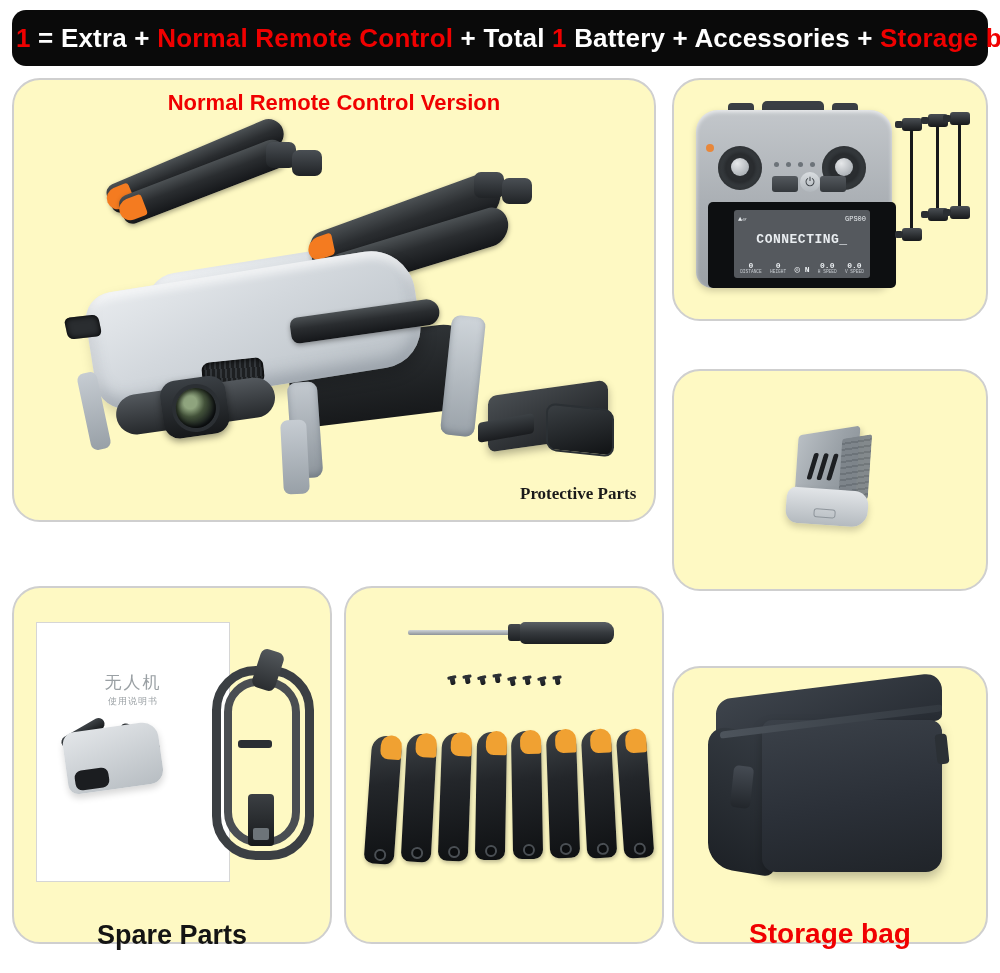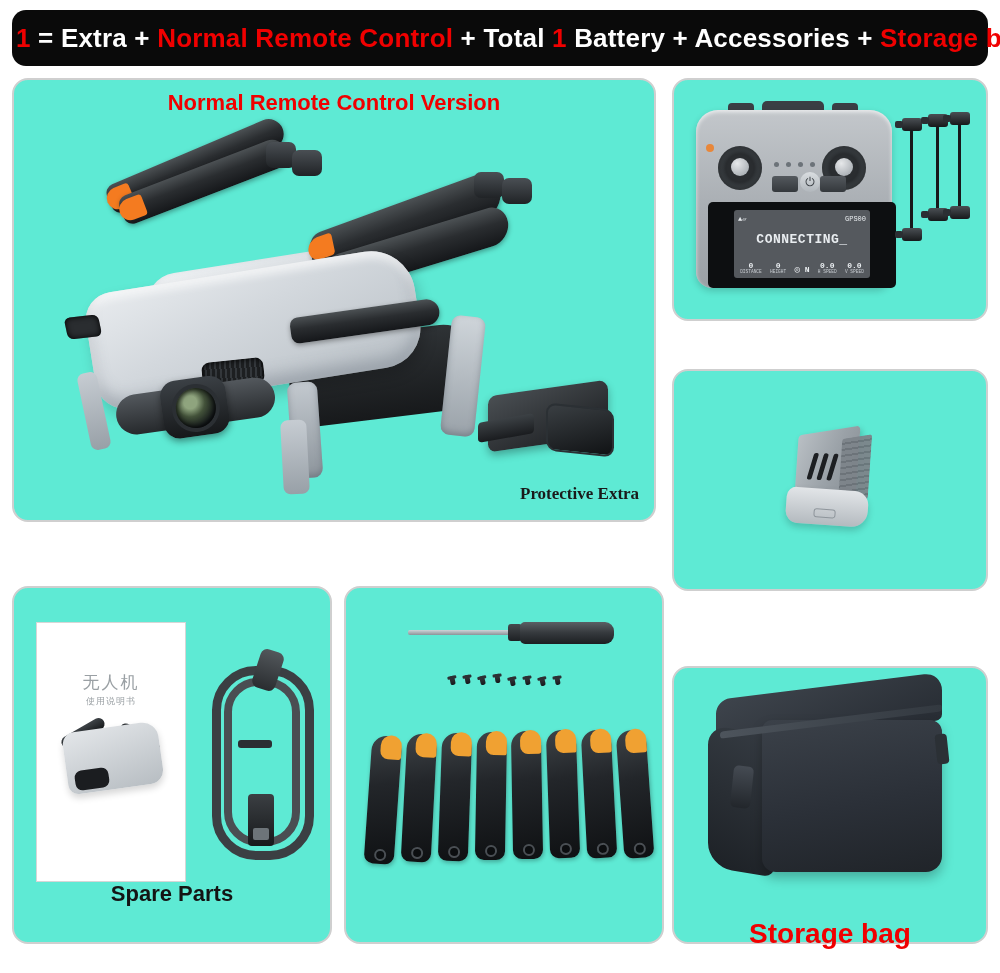--- a/index.html
+++ b/index.html
@@ -17,43 +17,43 @@
     display:flex;align-items:center;justify-content:center;
     white-space:nowrap;
   }
   .banner-text{
     font-size:26px;font-weight:700;color:#ffffff;letter-spacing:.2px;
   }
   .banner-text .hl{color:#f00000;}
 
   
   .panel{
-    position:absolute;background:#5eead4;
-    border:2px solid #cfcfcf;border-radius:16px;
+    position:absolute;background:#fef9c3;
+    border:2px solid #cfcfcf;border-radius:28px;
     box-sizing:border-box;overflow:hidden;
   }
   .caption{
     position:absolute;text-align:center;white-space:nowrap;
     font-weight:700;color:#141414;
   }
   .caption .hl{color:#f00000;}
   .caption.red{color:#f00000;}
 
   
   #panel-drone{left:12px;top:78px;width:644px;height:444px;}
   #panel-remote{left:672px;top:78px;width:316px;height:243px;}
   #panel-battery{left:672px;top:369px;width:316px;height:222px;}
   #panel-spare{left:12px;top:586px;width:320px;height:358px;}
   #panel-prop{left:344px;top:586px;width:320px;height:358px;}
   #panel-bag{left:672px;top:666px;width:316px;height:278px;}
 
   #cap-drone{left:12px;top:530px;width:644px;font-size:28px;}
   #cap-remote{left:672px;top:332px;width:316px;font-size:24px;}
   #cap-battery{left:672px;top:600px;width:316px;font-size:28px;}
-  #cap-spare{left:12px;top:881px;width:320px;font-size:22px;}
+  #cap-spare{left:12px;top:920px;width:320px;font-size:27px;}
   #cap-prop{left:344px;top:920px;width:320px;font-size:27px;}
   #cap-bag{left:672px;top:918px;width:316px;font-size:28px;}
 
   .panel-title{
     position:absolute;left:0;right:0;top:10px;text-align:center;
     font-size:22px;font-weight:700;color:#f00000;
   }
 
   
   .art{position:absolute;}
@@ -263,21 +263,21 @@
     box-shadow:0 4px 7px rgba(0,0,0,.18);
   }
   .bat-base::after{
     content:"";position:absolute;left:28px;top:20px;width:20px;height:7px;
     border:1px solid #8e959b;border-radius:3px;
   }
 
   
   #manual{
     position:absolute;left:22px;top:34px;width:148px;height:258px;
-    background:#fff;border:1px solid #d6d6d6;
+    background:#fff;border:1px solid #d6d6d6;padding-left:44px;
   }
   .man-title{
     position:absolute;left:0;right:0;top:48px;text-align:center;
     font-size:17px;color:#9aa0a4;letter-spacing:2px;
     font-family:"DejaVu Sans",sans-serif;filter:blur(.4px);
   }
   .man-sub{
     position:absolute;left:0;right:0;top:72px;text-align:center;
     font-size:9px;color:#9aa0a4;letter-spacing:1px;
     font-family:"DejaVu Sans",sans-serif;filter:blur(.3px);
@@ -437,21 +437,21 @@
         <div class="d-cam"></div>
         <div class="d-lens"></div>
       </div>
     </div>
 
     <div class="art" id="cover-art">
       <div class="cov-main"></div>
       <div class="cov-tab"></div>
       <div class="cov-front"></div>
     </div>
-    <div class="lbl-serif" id="cover-label">Protective Extra</div>
+    <div class="lbl-serif" id="cover-label">Protective Parts</div>
   </div>
 
 
   <div class="panel" id="panel-remote">
     <div class="art" id="remote-art">
       <div class="rc-tab rc-tab-l"></div>
       <div class="rc-tab rc-tab-c"></div>
       <div class="rc-tab rc-tab-r"></div>
 
       <div class="rc-body">

